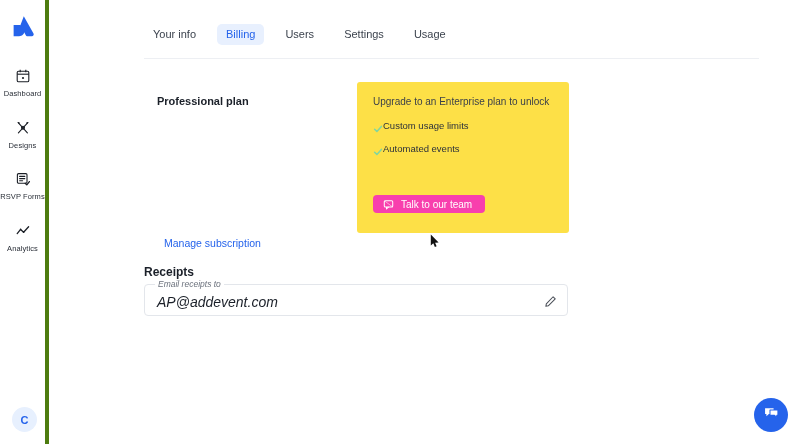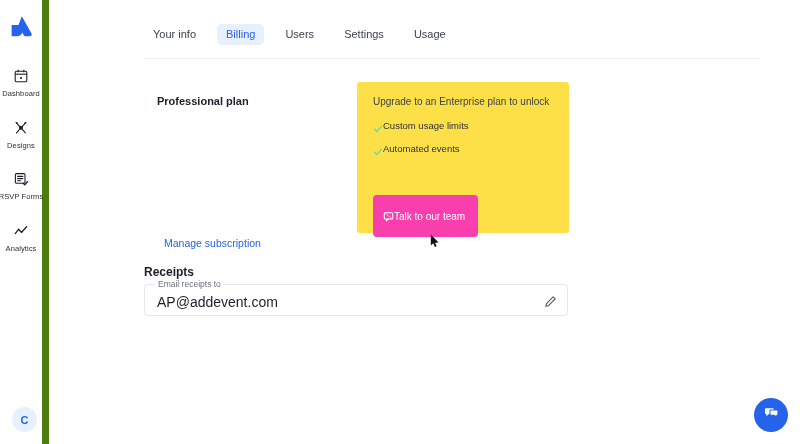--- a/index.html
+++ b/index.html
@@ -8,21 +8,21 @@
     background: #ffffff;
     font-family: "Liberation Sans", sans-serif;
     overflow: hidden;
   }
   .app { position: relative; width: 800px; height: 444px; display: flex; }
 
   
   .sidebar {
     width: 49px; height: 444px;
     background: #ffffff;
-    border-right: 7px solid #4d7c0f;
+    border-right: 4px solid #4d7c0f;
     display: flex; flex-direction: column; align-items: center;
     flex: 0 0 49px;
     position: relative;
   }
   .logo { margin-top: 13px; width: 28px; height: 26px; display: flex; align-items: center; justify-content: center; }
   .nav { margin-top: 22px; width: 100%; display: flex; flex-direction: column; align-items: center; }
   .nav-item {
     width: 100%; padding: 6px 0 4px 0; margin-bottom: 11px;
     display: flex; flex-direction: column; align-items: center; cursor: pointer;
   }
@@ -75,36 +75,37 @@
     background: #fde047; border-radius: 3px;
     padding: 14px 16px 0 16px;
   }
   .upgrade-heading { font-size: 10px; color: #3a3f49; margin-bottom: 12px; }
   .feature { display: flex; align-items: flex-start; margin-bottom: 9px; }
   .check { flex: 0 0 10px; width: 10px; height: 10px; margin-top: 1px; color: #7fd6a1; }
   .feature-text { font-size: 9.5px; color: #2c313a; line-height: 1.45; max-width: 150px; }
   .cta {
     position: absolute; left: 16px; top: 113px;
     background: #f83fad; color: #ffffff; border: none; border-radius: 4px;
-    height: 42px; padding: 0 13px 0 10px;
-    display: inline-flex; align-items: center; 
+    height: 18px; padding: 0 13px 0 10px;
+    display: inline-flex; align-items: center; gap: 7px;
     font-size: 10px; font-family: "Liberation Sans", sans-serif; cursor: pointer;
   }
   .cta-icon { width: 11px; height: 11px; display: inline-flex; align-items: center; justify-content: center; }
 
   
   .receipts-title {
     position: absolute; left: 95px; top: 265px;
     font-size: 12px; font-weight: 700; color: #1b2029;
   }
   .field {
     position: absolute; left: 95px; top: 284px;
     width: 424px; height: 32px;
     border: 1px solid #e3e6eb; border-radius: 4px;
     background: #ffffff;
+    font-style: italic;
   }
   .field-label {
     position: absolute; left: 10px; top: -6px;
     background: #ffffff; padding: 0 3px;
     font-size: 8.5px; color: #6b717c;
   }
   .field-value {
     position: absolute; left: 12px; top: 9px;
     font-size: 14px; color: #1b2029;
   }

